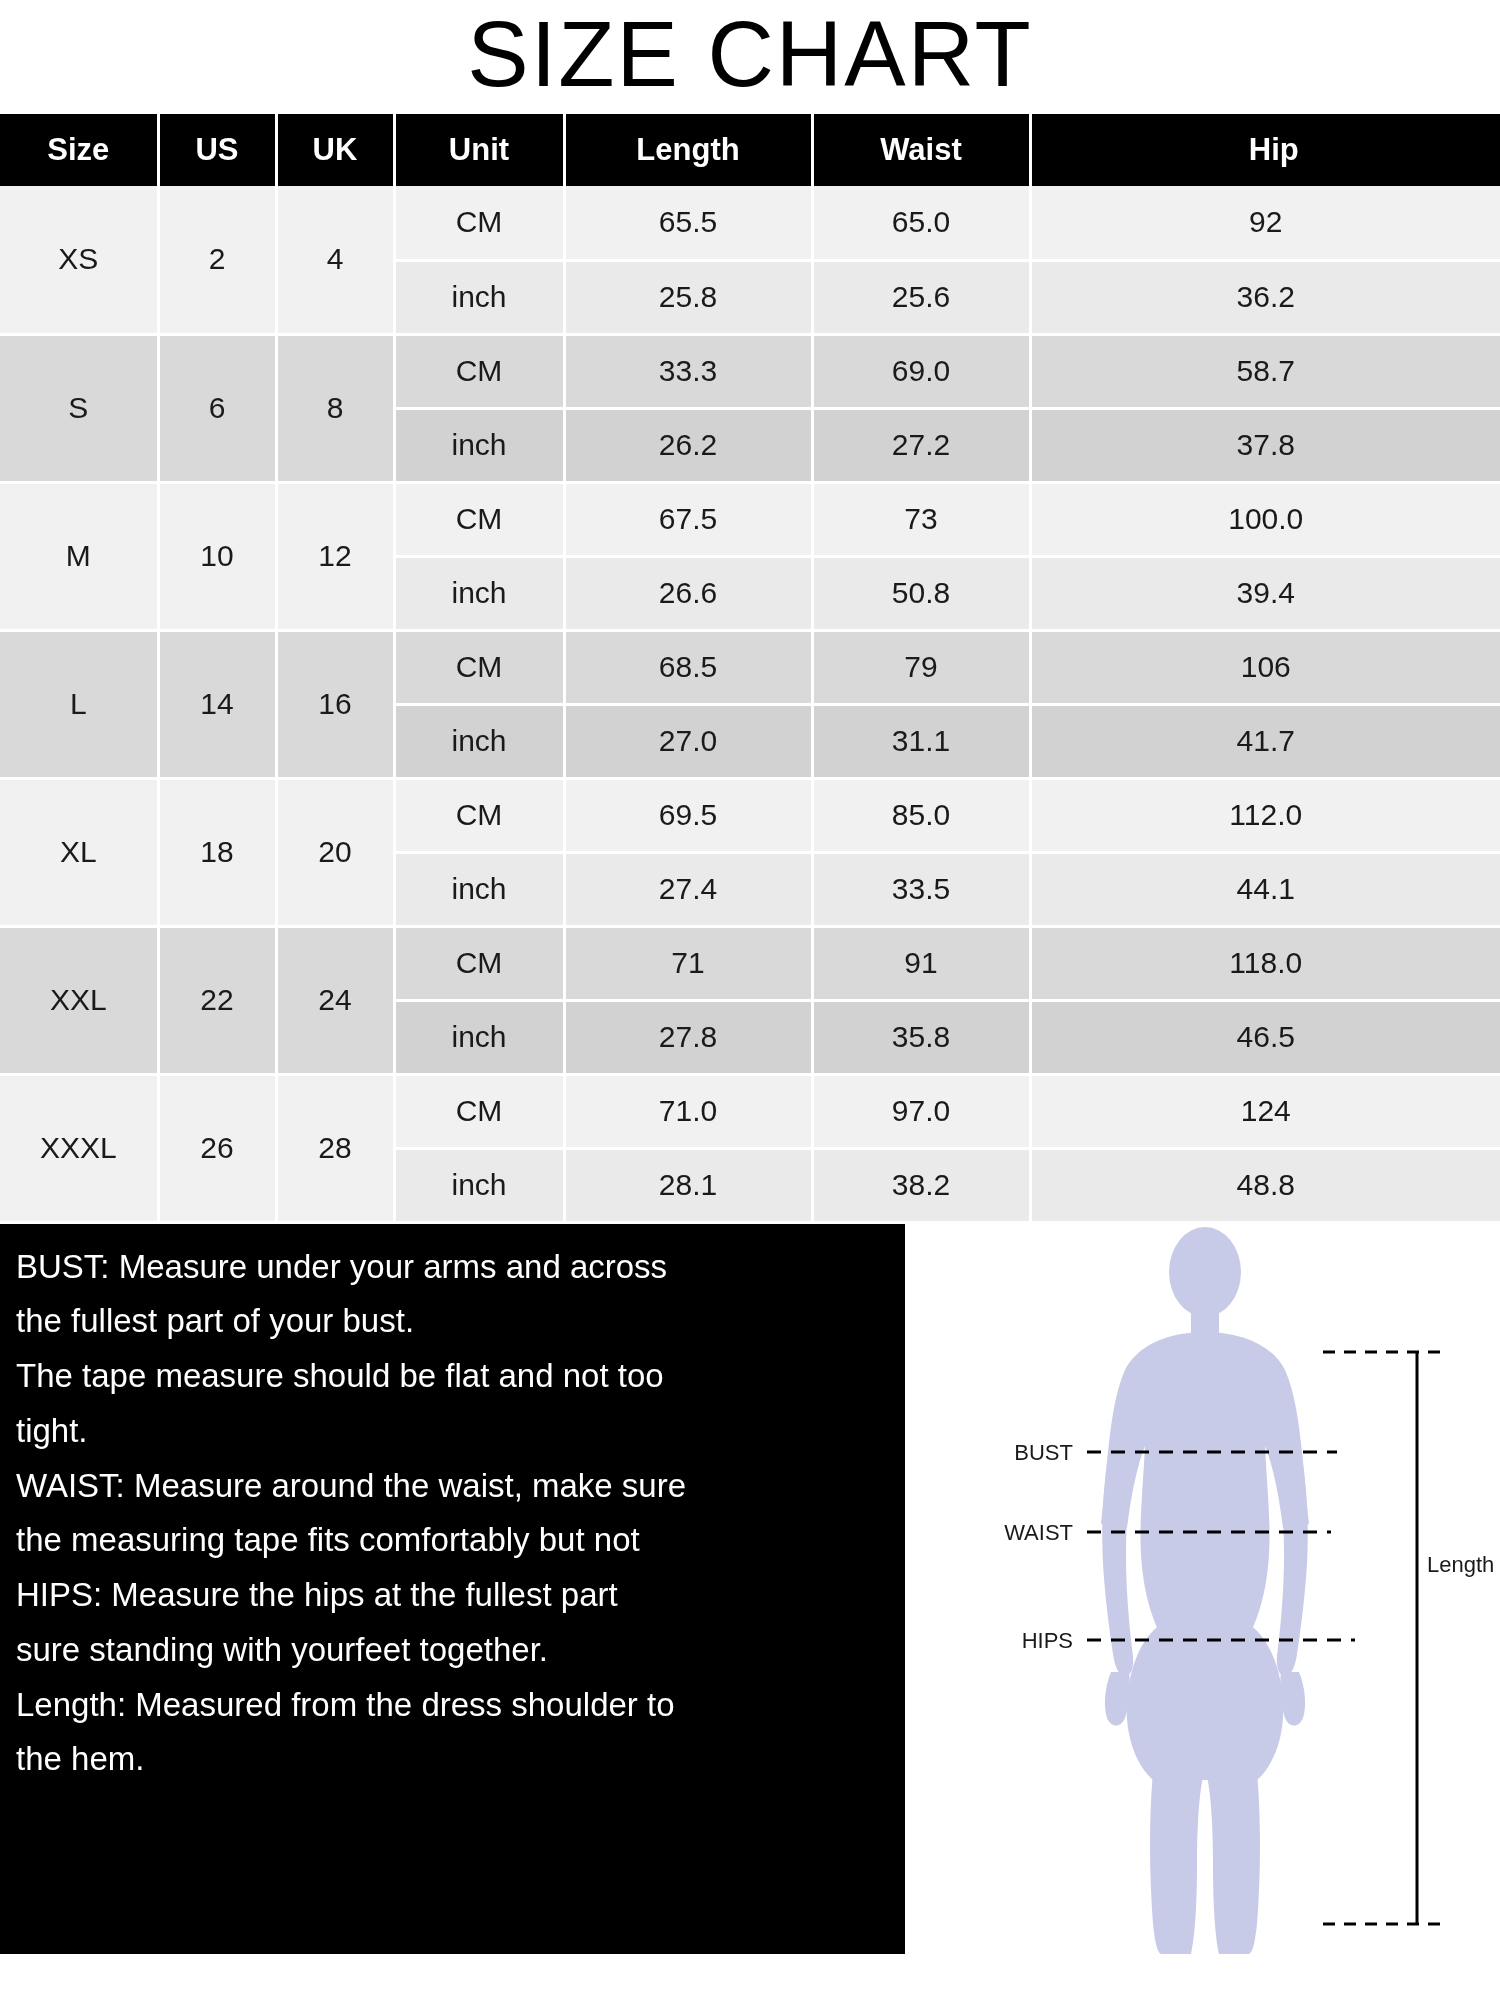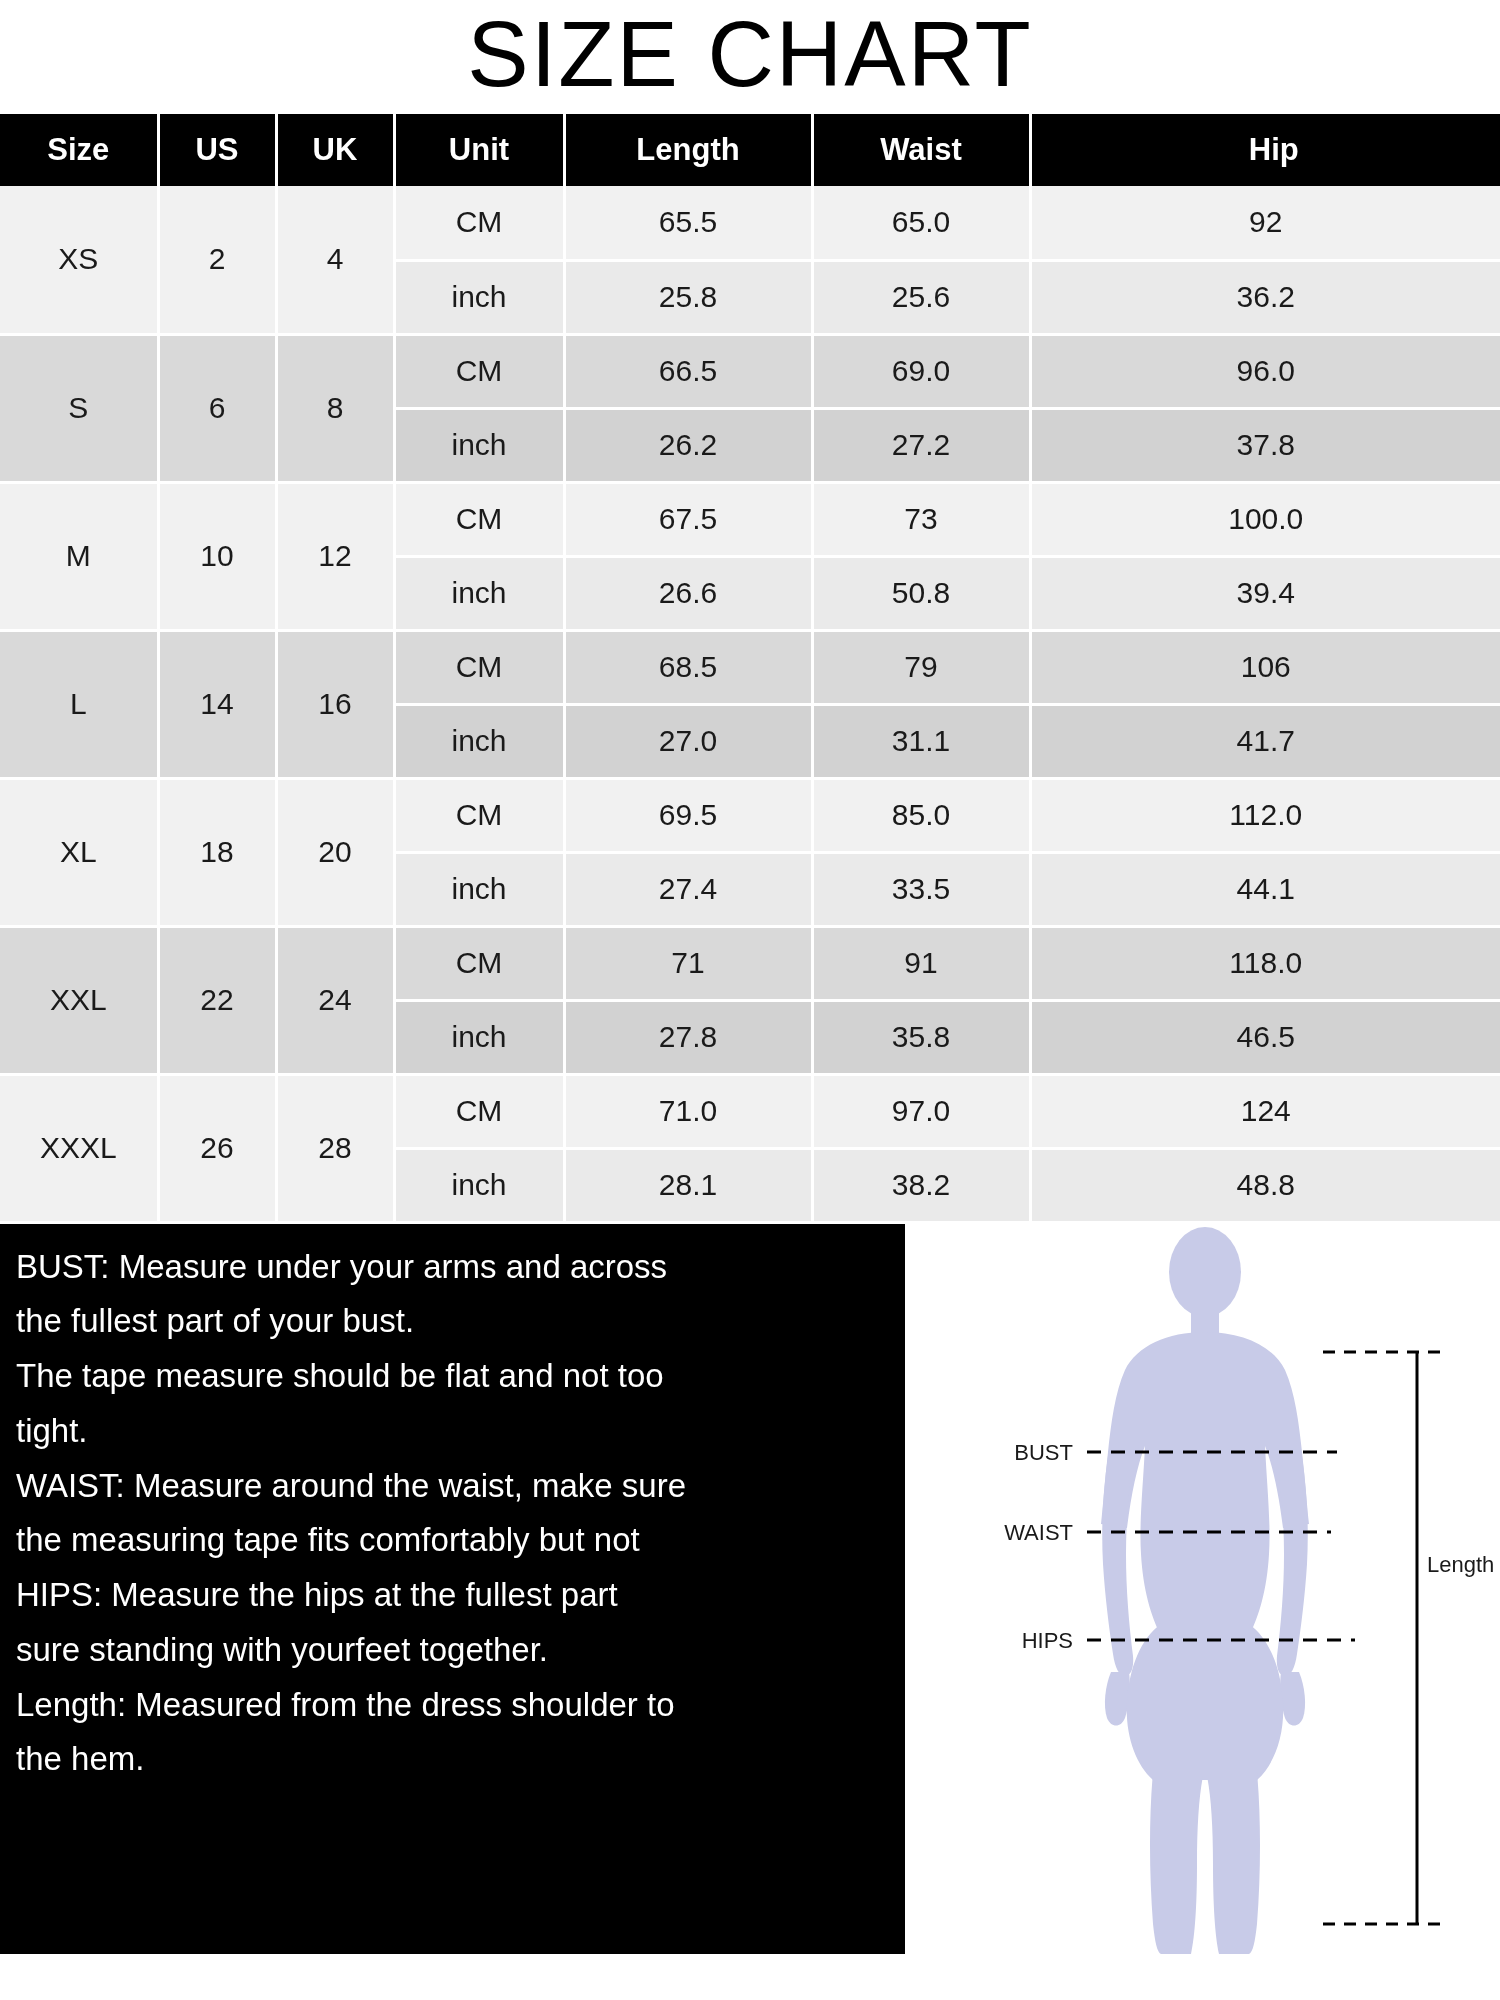--- a/index.html
+++ b/index.html
@@ -151,23 +151,23 @@
         <td class="alt">25.8</td>
         <td class="alt">25.6</td>
         <td class="alt">36.2</td>
       </tr>
 
       <tr class="band-dark">
         <td class="sizecell" rowspan="2">S</td>
         <td rowspan="2">6</td>
         <td rowspan="2">8</td>
         <td>CM</td>
-        <td>66.5</td>
+        <td>33.3</td>
         <td>69.0</td>
-        <td>96.0</td>
+        <td>58.7</td>
       </tr>
       <tr class="band-dark">
         <td class="alt">inch</td>
         <td class="alt">26.2</td>
         <td class="alt">27.2</td>
         <td class="alt">37.8</td>
       </tr>
 
       <tr class="band-light">
         <td class="sizecell" rowspan="2">M</td>

